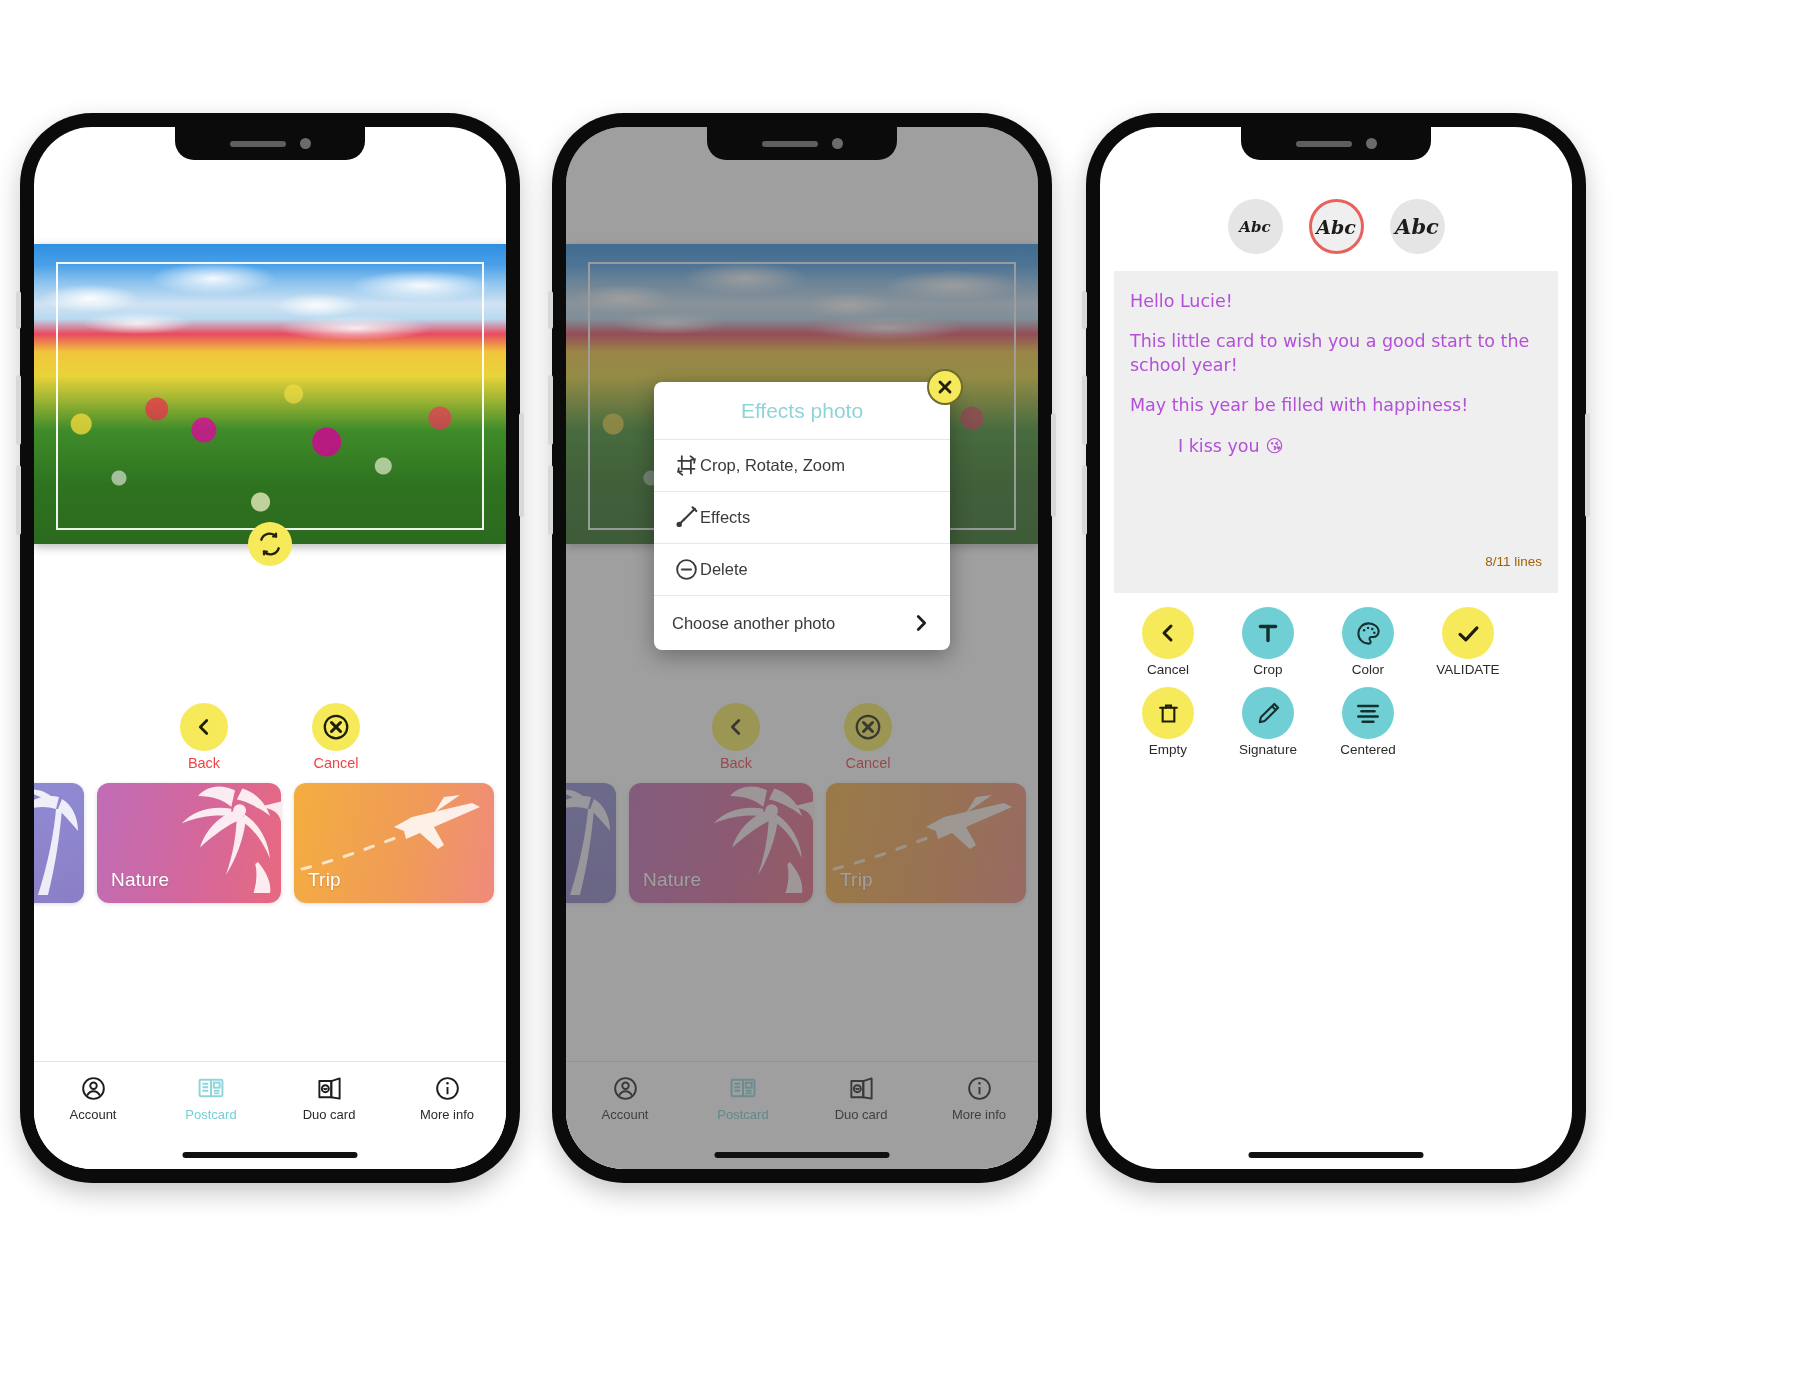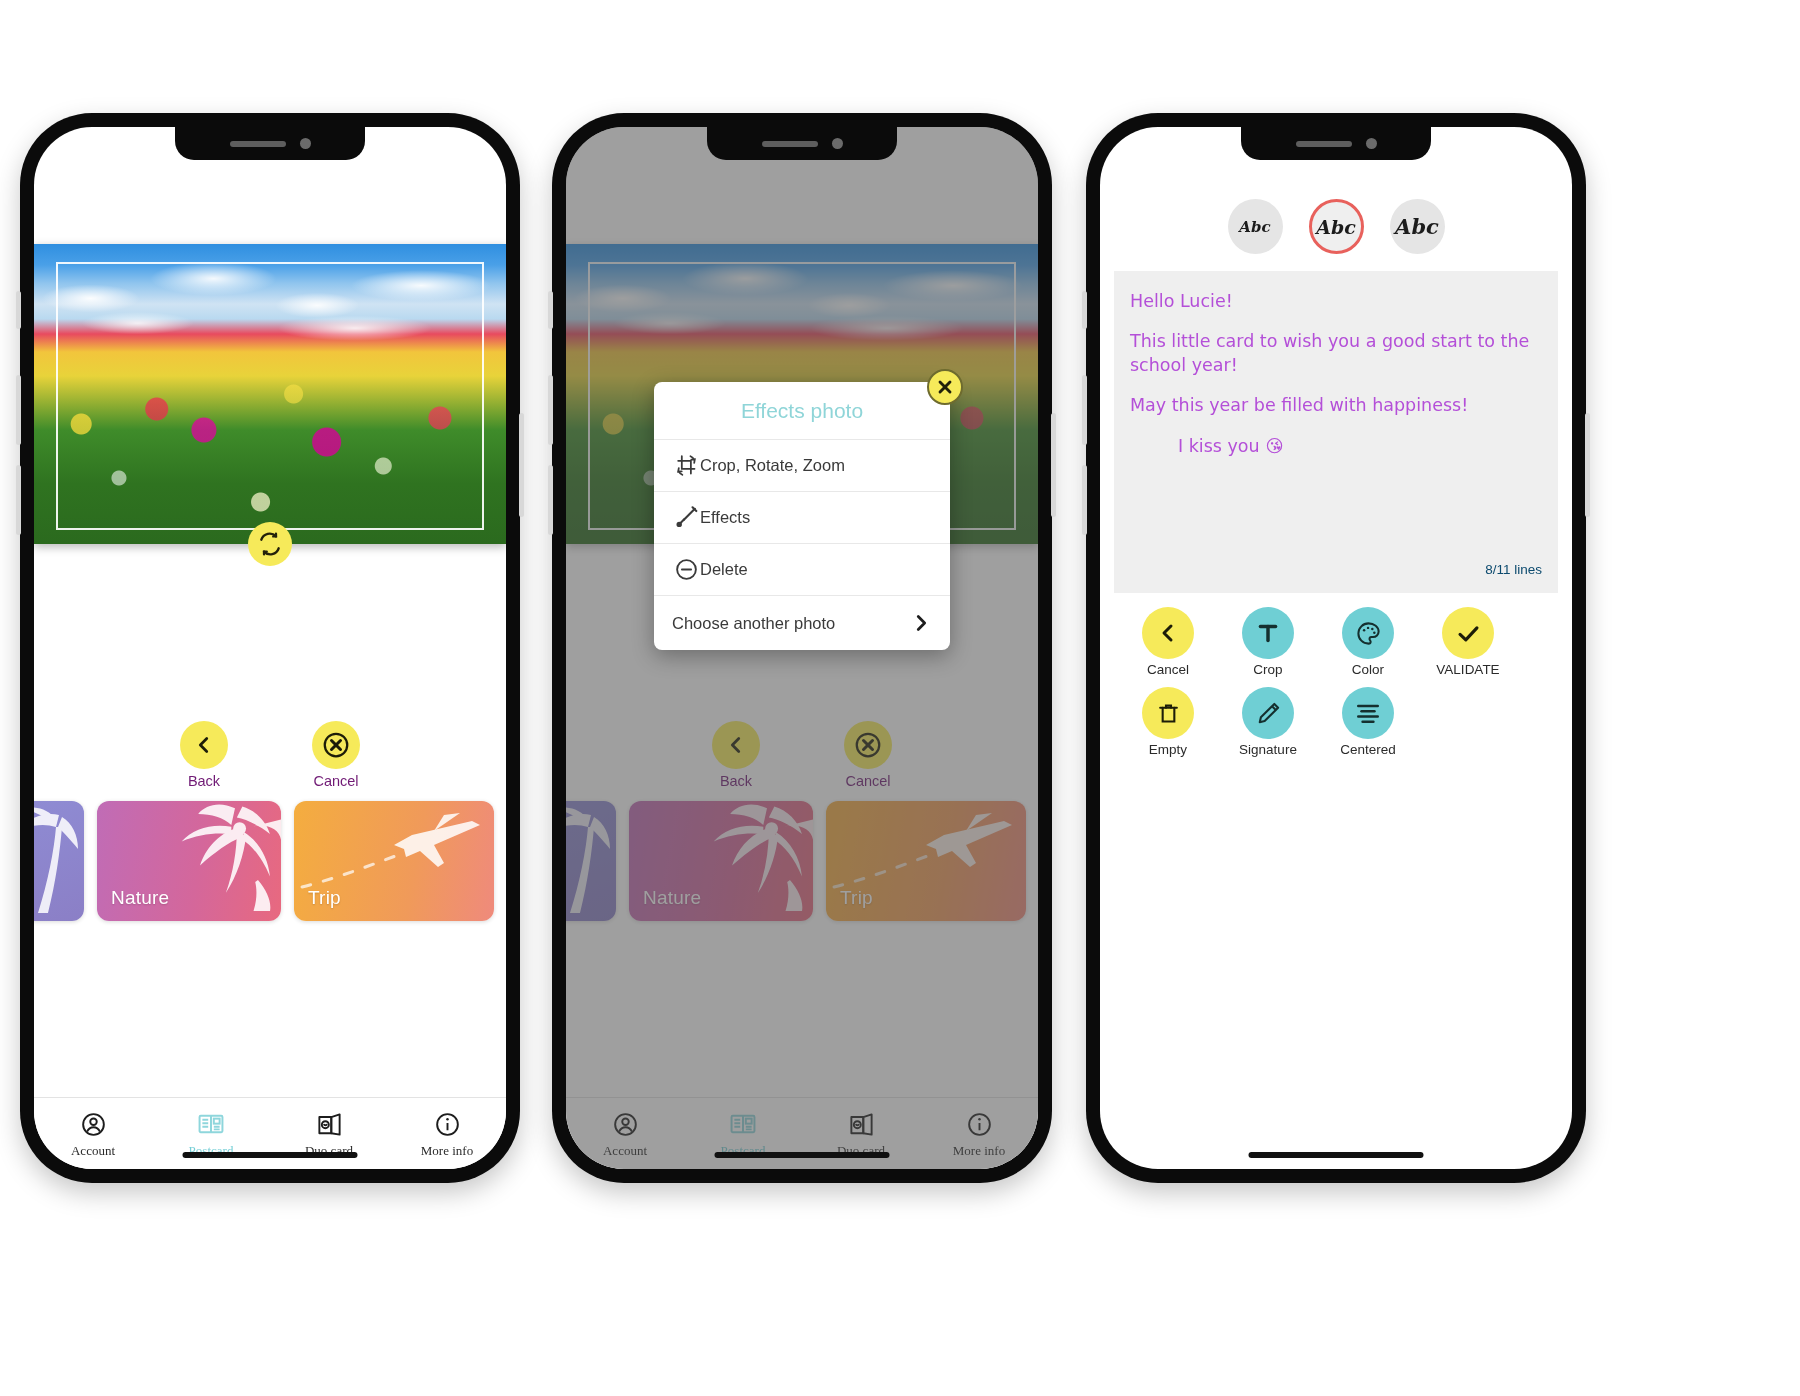--- a/index.html
+++ b/index.html
@@ -117,21 +117,21 @@
     display: flex; justify-content: center; gap: 50px;
     margin-bottom: 12px;
   }
   .act { width: 82px; text-align: center; }
   .act-circ {
     width: 48px; height: 48px; border-radius: 50%;
     background: #f6ea5a;
     margin: 0 auto 4px;
     display: flex; align-items: center; justify-content: center;
   }
-  .act-label { font-size: 14.5px; color: #701a75; }
+  .act-label { font-size: 14.5px; color: #ef4444; }
 
   .themes {
     display: flex; gap: 13px; padding: 0 0 0 0;
     margin-left: -30px;
     height: 120px;
   }
   .theme-card {
     border-radius: 12px; position: relative; overflow: hidden;
     flex: none; box-shadow: 0 1px 4px rgba(0,0,0,0.15);
   }
@@ -139,24 +139,23 @@
   .tc-nature { width: 184px; background: linear-gradient(100deg,#c06cb6 0%,#d4679b 55%,#e8697f 100%); }
   .tc-trip { width: 200px; background: linear-gradient(100deg,#f4ad3f 0%,#f09a5a 60%,#ef8a7c 100%); }
   .tc-label {
     position: absolute; left: 14px; bottom: 12px;
     color: #fff; font-size: 19px; letter-spacing: 0.2px;
     text-shadow: 0 1px 2px rgba(0,0,0,0.18);
   }
   .tc-art { position: absolute; inset: 0; opacity: 0.95; }
 
   .tabbar {
-    height: 72px; border-top: 1px solid #e3e3e3;
+    height: 108px; border-top: 1px solid #e3e3e3;
     display: flex; align-items: flex-start; padding-top: 9px;
     background: #fff;
-    font-family: Liberation Serif, serif;
   }
   .tab { flex: 1; text-align: center; }
   .tab-ico { height: 34px; display: flex; align-items: center; justify-content: center; }
   .tab-label { font-size: 13px; color: #2b2b2b; margin-top: 2px; }
   .tab.active .tab-label { color: #76cfd6; }
 
   
   .dim {
     position: absolute; inset: 0; background: rgba(80,80,80,0.55);
     z-index: 40;
@@ -219,22 +218,22 @@
   }
   .msg {
     font-family: "DejaVu Sans", sans-serif;
     color: #b44fd8;
     font-size: 17.5px;
     line-height: 1.38;
   }
   .msg p { margin-bottom: 16px; }
   .msg p:last-child { margin-bottom: 0; margin-left: 48px; }
   .linecount {
-    position: absolute; right: 16px; bottom: 16px;
-    font-size: 13.5px; color: #0c4a6e;
+    position: absolute; right: 16px; bottom: 24px;
+    font-size: 13.5px; color: #a16207;
     font-family: "Liberation Sans", sans-serif;
   }
 
   .tool-grid {
     display: flex; flex-wrap: wrap;
     padding: 14px 22px 0 22px;
     gap: 0 8px;
   }
   .tool { width: 92px; text-align: center; margin-bottom: 10px; }
   .tool-circ {

